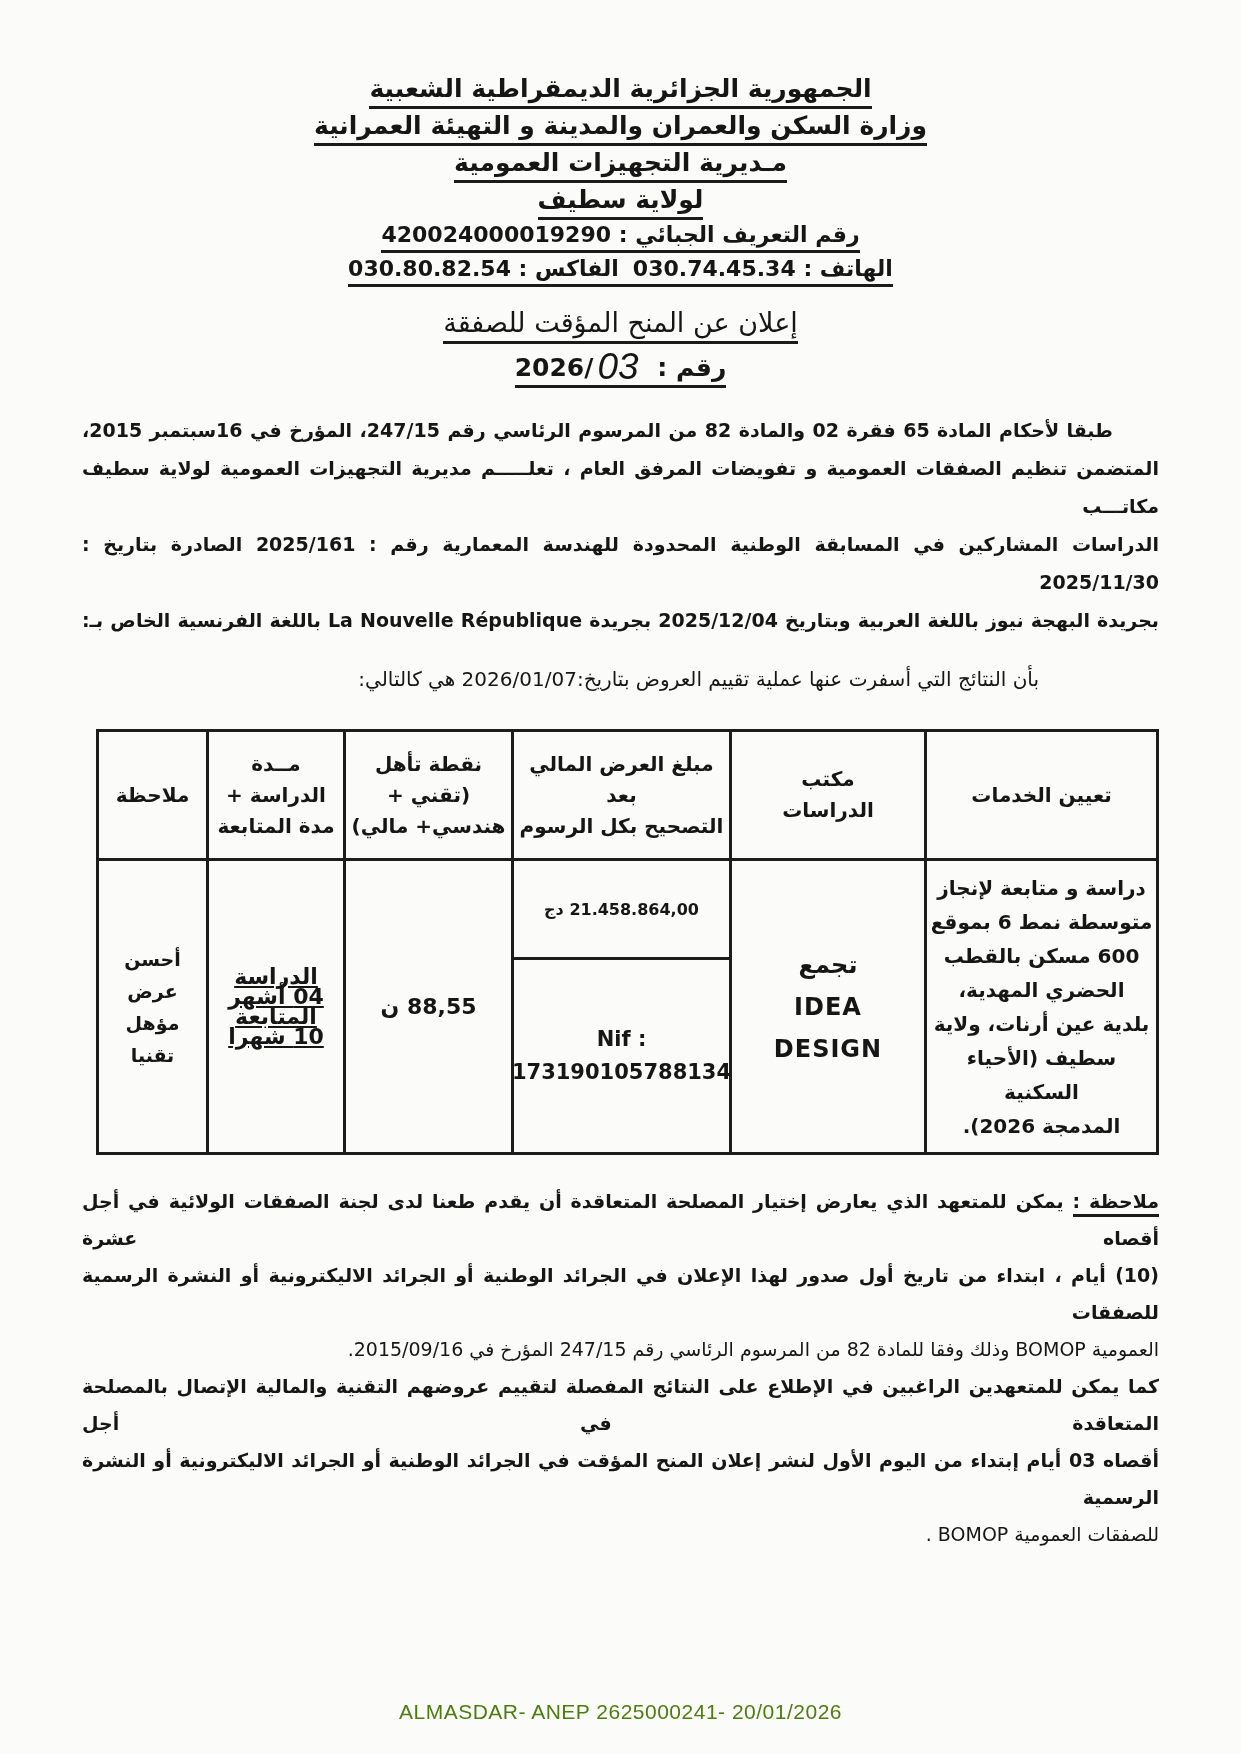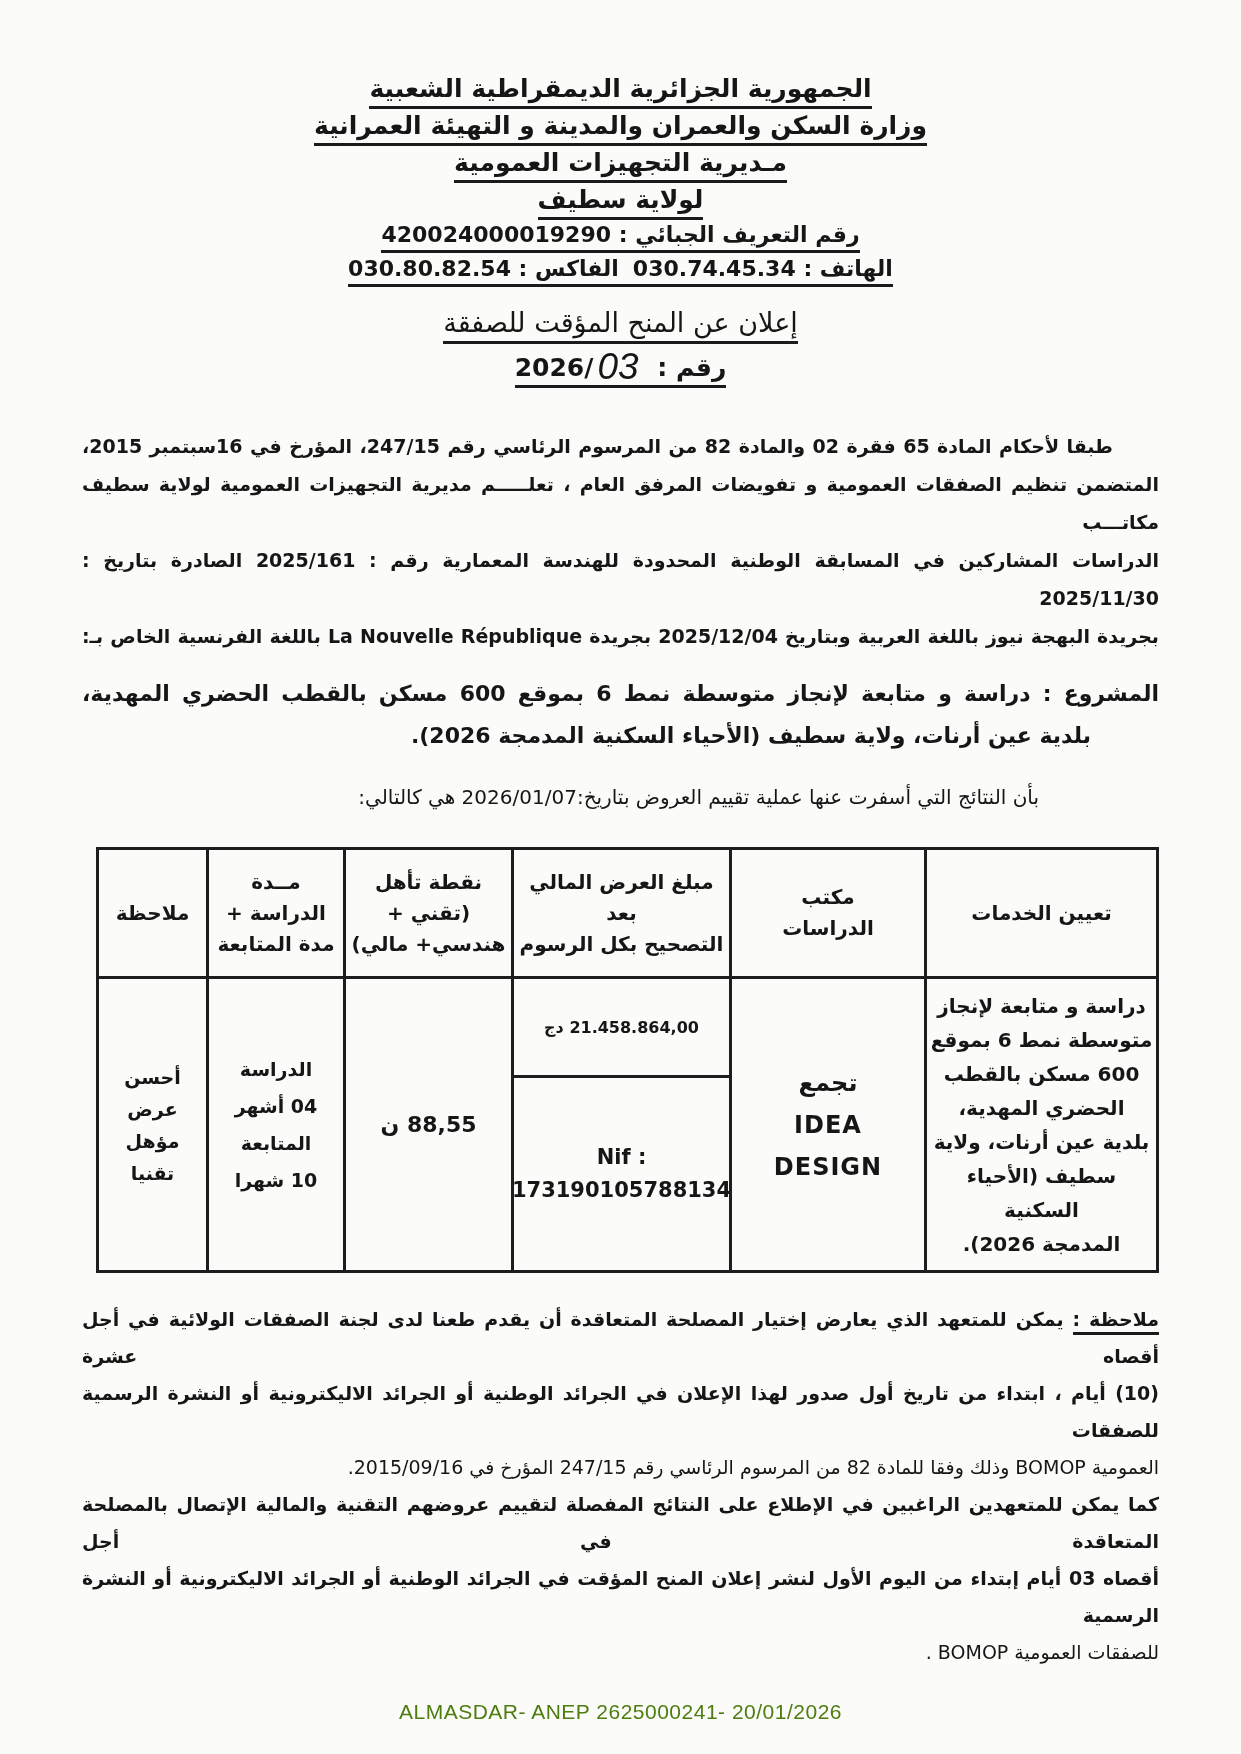--- a/index.html
+++ b/index.html
@@ -23,21 +23,21 @@
   .sp{display:inline-block;width:14px;}
   
   .title-line{font-size:27px;font-weight:normal;line-height:42px;margin-top:16px;}
   .number-line{font-size:25px;font-weight:bold;line-height:46px;}
   .hand{
     font-family:Liberation Sans, sans-serif;font-style:italic;font-weight:normal;
     font-size:37px;letter-spacing:7px;margin-left:4px;margin-right:10px;
     vertical-align:-3px;
   }
   
-  .para{margin-top:36px;}
+  .para{margin-top:20px;}
   .just-line{
     font-size:19px;font-weight:bold;line-height:38px;
     text-align:justify;text-align-last:justify;
   }
   .first-indent{padding-right:46px;}
   .plain-line{font-size:19px;font-weight:normal;line-height:38px;text-align:right;}
   .proj{margin-top:18px;}
   .proj-l1{font-size:22px;font-weight:bold;line-height:42px;text-align:justify;text-align-last:justify;}
   .proj-l2{font-size:22px;font-weight:bold;line-height:42px;text-align:right;padding-right:68px;}
   .results-line{
@@ -59,21 +59,21 @@
   td.cell-designation{font-size:20px;line-height:34px;}
   td.cell-bureau{font-size:24px;line-height:42px;letter-spacing:1px;}
   td.cell-amount{padding:0;}
   .amount-box{height:96px;display:flex;align-items:center;justify-content:center;font-size:16px;direction:rtl;}
   .nif-box{
     border-top:3px solid #1d1d1d;height:calc(100% - 99px);
     display:flex;flex-direction:column;align-items:center;justify-content:center;
     direction:ltr;font-size:21px;line-height:33px;
   }
   td.cell-score{font-size:22px;}
-  td.cell-duration{font-size:19px;line-height:37px;}
+  td.cell-duration{font-size:22px;line-height:20px;text-decoration:underline;}
   td.cell-remark{font-size:19px;line-height:32px;}
   
   .notes{margin-top:28px;}
   .notes .just-line,.notes .plain-line{font-size:19px;line-height:37px;}
   .note-label{border-bottom:3px solid #1b1b1b;padding-bottom:2px;}
   
   .footer-line{
     position:absolute;bottom:30px;left:0;right:0;
     text-align:center;direction:ltr;
     font-family:"Liberation Sans",sans-serif;
@@ -100,24 +100,20 @@
     </div>
   </div>
 
   <div class="para">
     <div class="just-line first-indent">طبقا لأحكام المادة 65 فقرة 02 والمادة 82 من المرسوم الرئاسي رقم 247/15، المؤرخ في 16سبتمبر 2015،</div>
     <div class="just-line">المتضمن تنظيم الصفقات العمومية و تفويضات المرفق العام ، تعلـــــم مديرية التجهيزات العمومية لولاية سطيف مكاتـــب</div>
     <div class="just-line">الدراسات المشاركين في المسابقة الوطنية المحدودة للهندسة المعمارية رقم : 2025/161 الصادرة بتاريخ : 2025/11/30</div>
     <div class="just-line">بجريدة البهجة نيوز باللغة العربية وبتاريخ 2025/12/04 بجريدة La Nouvelle République باللغة الفرنسية الخاص بـ:</div>
   </div>
 
-  <div class="proj">
-    <div class="proj-l1">المشروع : دراسة و متابعة  لإنجاز متوسطة نمط 6 بموقع 600 مسكن بالقطب الحضري المهدية،</div>
-    <div class="proj-l2">بلدية عين أرنات، ولاية سطيف (الأحياء السكنية المدمجة 2026).</div>
-  </div>
 
   <div class="results-line">بأن النتائج التي أسفرت عنها عملية تقييم العروض بتاريخ:2026/01/07  هي كالتالي:</div>
 
   <table class="results-table">
     <colgroup>
       <col style="width:232px">
         <col style="width:195px">
         <col style="width:218px">
       <col style="width:168px">
         <col style="width:137px">

